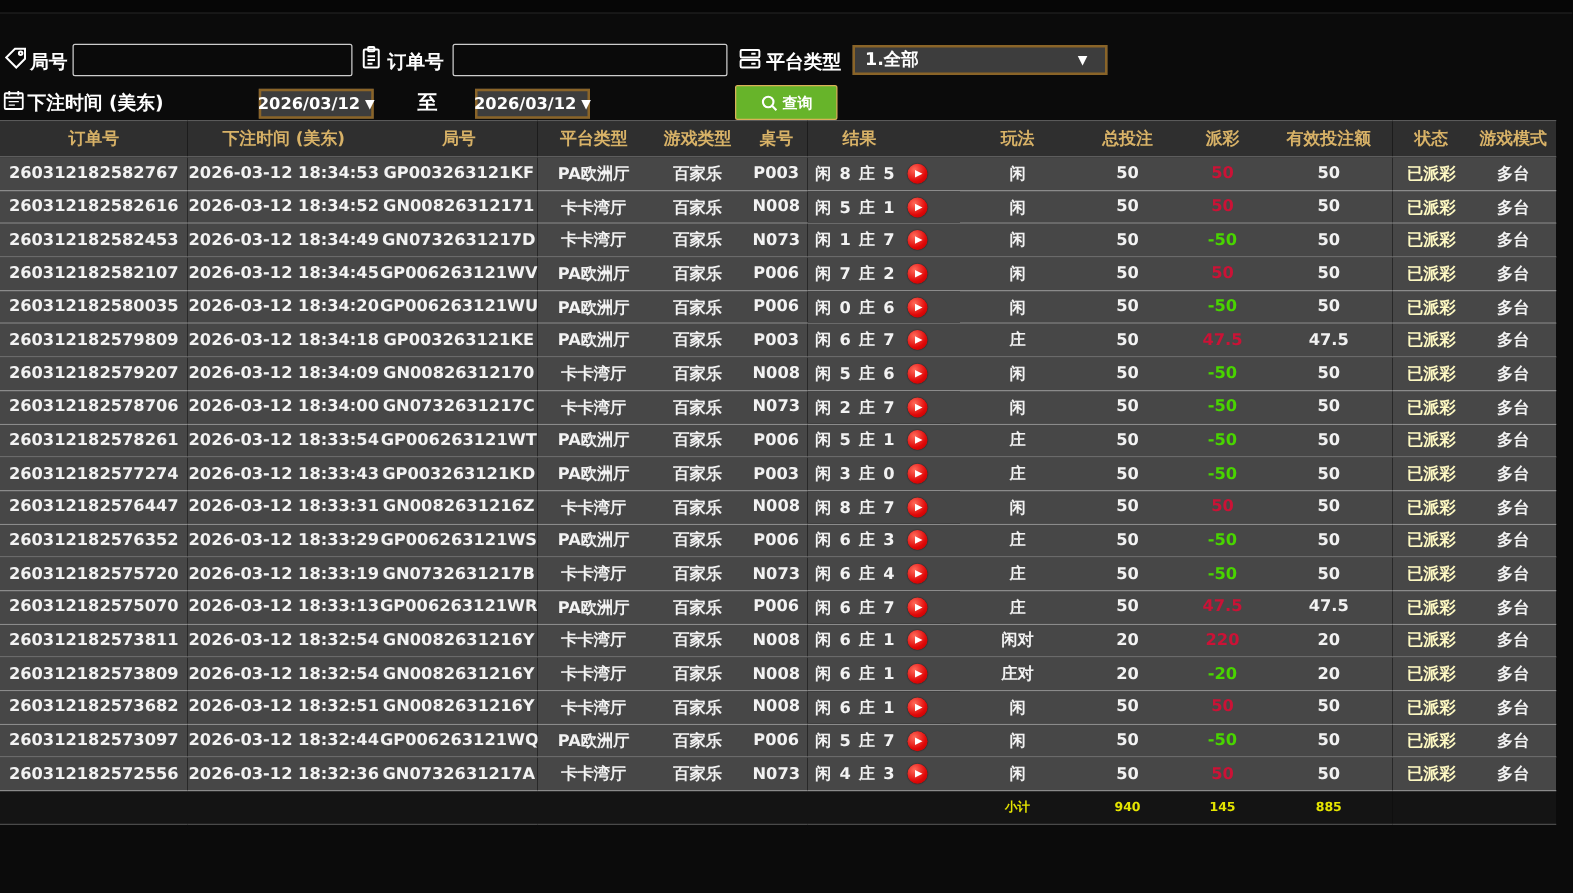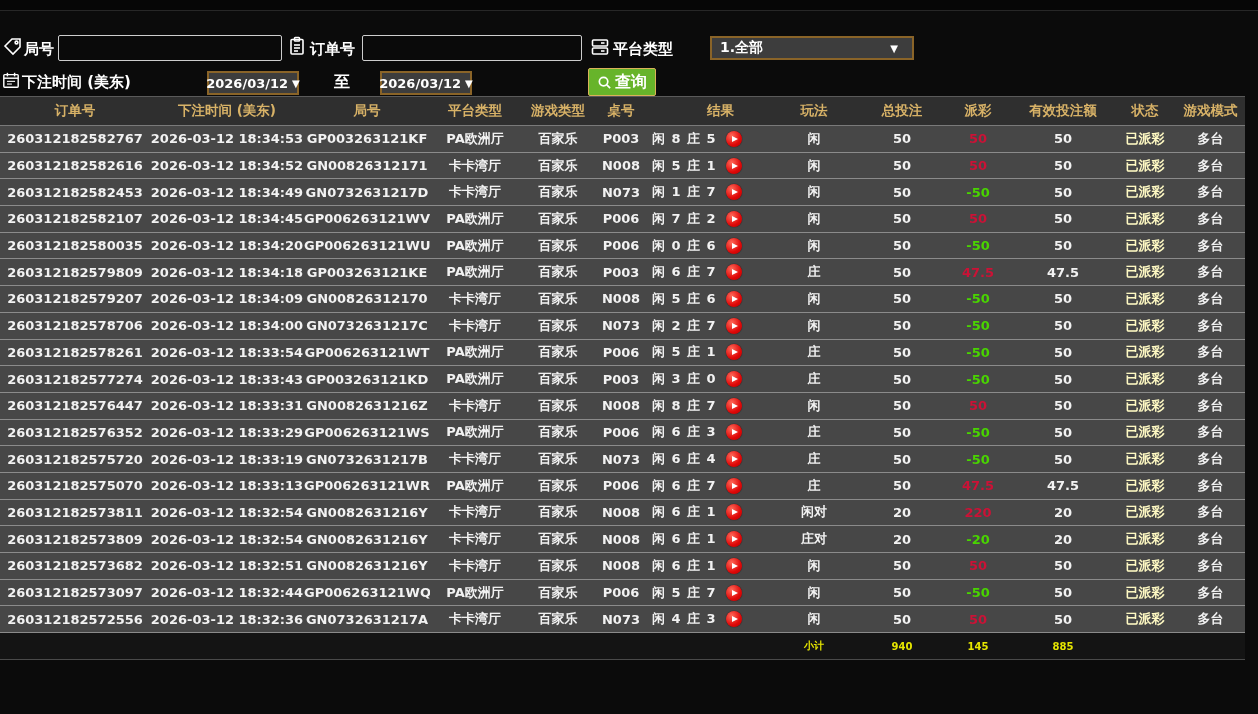--- a/index.html
+++ b/index.html
@@ -22,46 +22,46 @@
     border-radius:2px;color:#fff;font-size:13px;padding:0 6px;outline:none;
     font-family:"DejaVu Sans","Liberation Sans",sans-serif;
   }
   .sel{
     position:absolute;display:flex;align-items:center;box-sizing:border-box;
     background:#3d3d3d;border:2px solid #8a6428;color:#ffffff;font-weight:bold;
     font-size:13px;cursor:pointer;white-space:nowrap;
   }
   .sel .arr{font-size:10px;color:#ffffff;}
   .sel-date{justify-content:center;gap:4px;}
-  .sel-platform{padding-left:8px;font-size:14px;margin-left:28px;}
+  .sel-platform{padding-left:8px;font-size:14px;}
   .sel-platform .arr{position:absolute;right:14px;}
   .search-btn{
-    position:absolute;left:588px;top:57px;width:68px;height:28px;box-sizing:border-box;
+    position:absolute;left:588px;top:57px;width:82px;height:28px;box-sizing:border-box;
     background:#67b42a;border:1px solid #d9b258;border-radius:2px;color:#ffffff;
-    font-weight:bold;font-size:16px;display:flex;align-items:center;justify-content:center;
+    font-weight:bold;font-size:12px;display:flex;align-items:center;justify-content:center;
     gap:3px;cursor:pointer;padding:0;
     font-family:"DejaVu Sans","Liberation Sans",sans-serif;
   }
   .search-btn svg{width:15px;height:15px;}
 
   
   table.grid{border-collapse:collapse;table-layout:fixed;width:1245px;}
   .grid th{
     background:#2f2f2f;color:#d8b267;font-size:13.5px;font-weight:bold;height:26px;
     border-top:1px solid #5a5a5a;border-bottom:1px solid #7a7a7a;overflow:hidden;white-space:nowrap;
   }
   .grid td{
     background:#474747;color:#f2f2f2;font-size:13px;font-weight:bold;text-align:center;
     height:25.7px;border-bottom:1px solid #8b8b8b;overflow:hidden;white-space:nowrap;padding:0;
   }
   .grid td.pos{color:#cb1236;}
   .grid td.neg{color:#49d400;}
   .grid td.zero{color:#f2f2f2;}
   .grid td.st{color:#fef9c3;text-align:center;}
-  th.h-res{text-align:center;padding-left:28px;margin-top:24px;}
+  th.h-res{text-align:left;padding-left:28px;margin-top:24px;}
   td.res{position:relative;text-align:left;}
   .res-txt{display:inline-block;padding-left:6px;letter-spacing:1px;}
   .play{
     position:absolute;right:26px;top:50%;transform:translateY(-50%);
     width:16px;height:16px;border-radius:50%;
     background:radial-gradient(circle at 35% 30%, #ff6a5a 0%, #e00808 60%, #b40000 100%);
     display:flex;align-items:center;justify-content:center;cursor:pointer;
     box-shadow:0 0 1px #000;
   }
   .play .tri{

